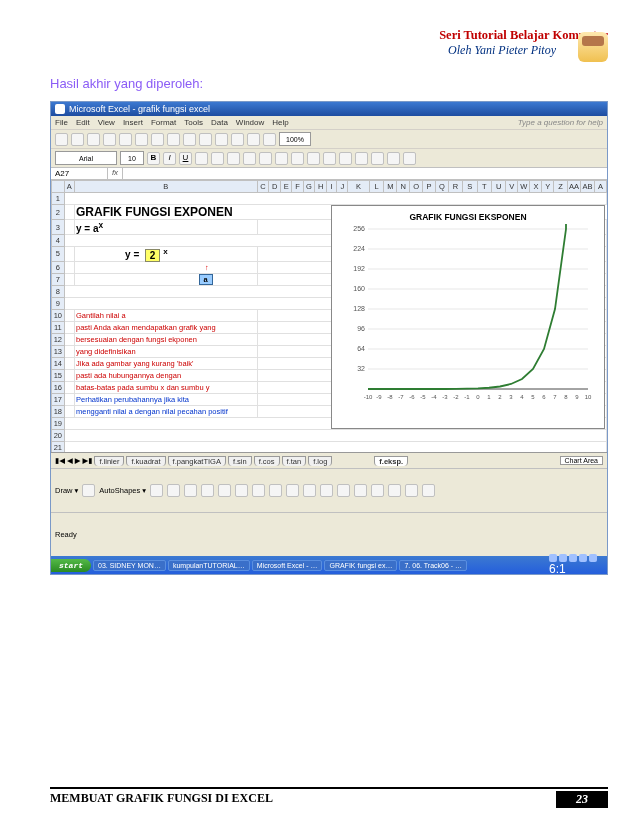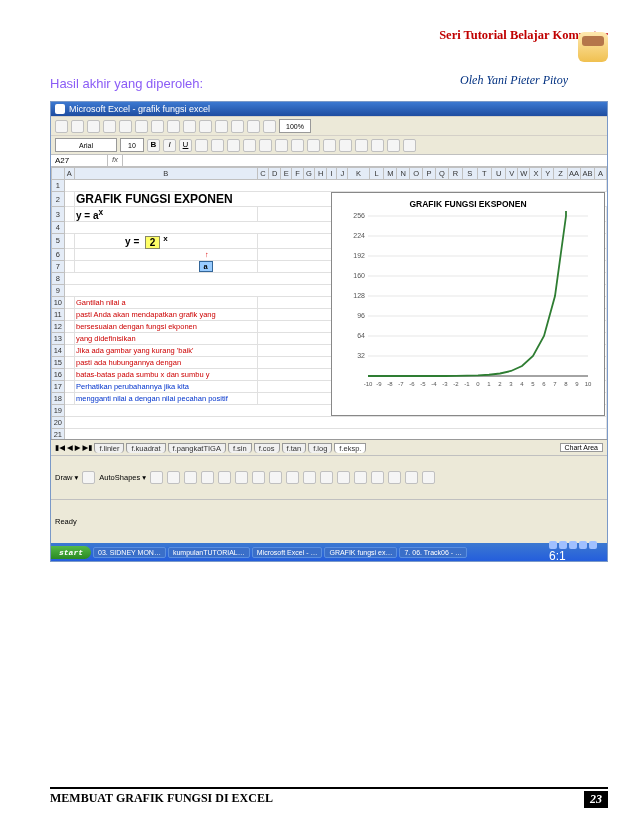--- a/index.html
+++ b/index.html
@@ -28,22 +28,21 @@
     font-family: Georgia, 'Times New Roman', serif;
     font-weight: bold;
     color: #c00000;
     font-size: 12.5px;
   }
   .header-sub {
     font-family: 'Brush Script MT', cursive;
     font-style: italic;
     color: #003080;
     font-size: 12px;
-    padding-right: 40px;
-    margin-top: 30px;
+    padding-right: 52px;
   }
   .header-icon {
     position: absolute;
     right: 0;
     top: 4px;
     width: 30px;
     height: 30px;
     background: linear-gradient(#ffe9b0,#f0c050);
     border-radius: 6px;
   }
@@ -196,21 +195,21 @@
     height:13px;
   }
   .sheet-tab {
     background:#f0f0f0;
     border:1px solid #999;
     border-bottom:none;
     border-radius:0 0 4px 4px;
     padding:0 4px;
     color:#333;
   }
-  .sheet-tab.active { background:#fff; font-weight:normal; }
+  .sheet-tab.active { background:#fff; font-weight:bold;margin-left:40px; }
   .chart-area-label {
     margin-left:auto;
     background:#fff;
     border:1px solid #999;
     padding:0 4px;
     font-size:7px;
   }
   .draw-bar, .status-bar {
     background:#ece9d8;
     border-top:1px solid #c0c0c0;
@@ -264,21 +263,21 @@
     font-size:12px;
     font-weight:bold;
   }
   .footer-title {
     font-family: Georgia, 'Times New Roman', serif;
   }
   .page-num {
     margin-left:auto;
     background:#000;
     color:#fff;
-    padding:1px 6px;
+    padding:1px 20px;
     font-style:italic;
     font-family: Georgia, serif;
   }
 </style>
 </head>
 <body>
 
 <div class="page">
   <div class="header">
     <div class="header-title">Seri Tutorial Belajar Komputer</div>
@@ -288,20 +287,32 @@
 
   <div class="intro">Hasil akhir yang diperoleh:</div>
 
   <div class="excel-window">
 
     <div class="titlebar">
       <span class="win-icon"></span>
       <span>Microsoft Excel - grafik fungsi excel</span>
     </div>
 
+    <div class="menubar">
+      <span>File</span>
+      <span>Edit</span>
+      <span>View</span>
+      <span>Insert</span>
+      <span>Format</span>
+      <span>Tools</span>
+      <span>Data</span>
+      <span>Window</span>
+      <span>Help</span>
+      <span class="qhelp">Type a question for help</span>
+    </div>
 
     <div class="toolbar-row">
       <span class="tb-btn"></span>
       <span class="tb-btn"></span>
       <span class="tb-btn"></span>
       <span class="tb-btn"></span>
       <span class="tb-btn"></span>
       <span class="tb-btn"></span>
       <span class="tb-btn"></span>
       <span class="tb-btn"></span>

